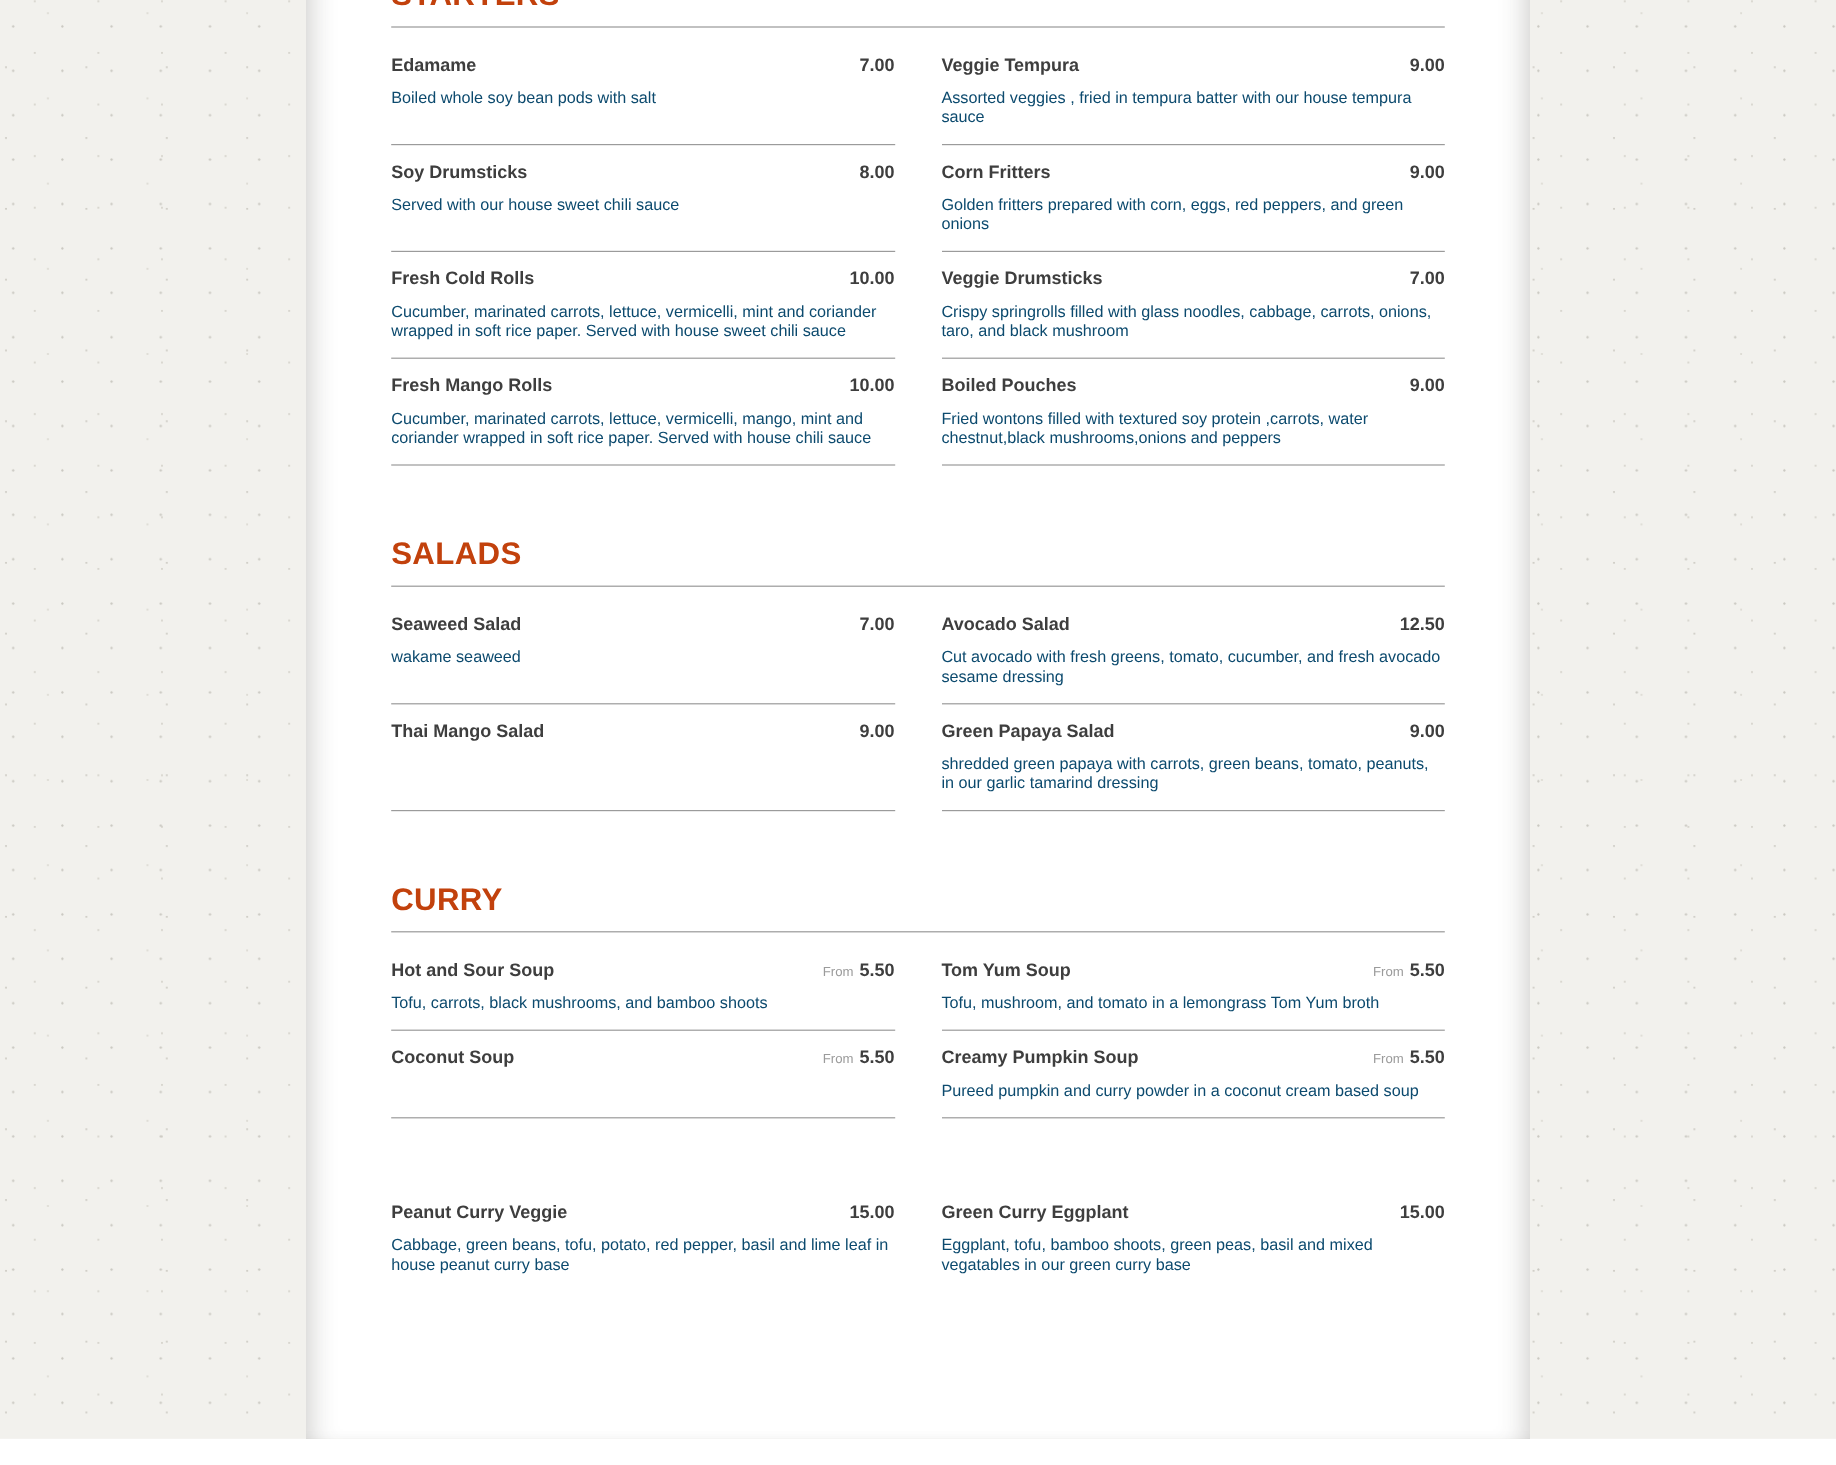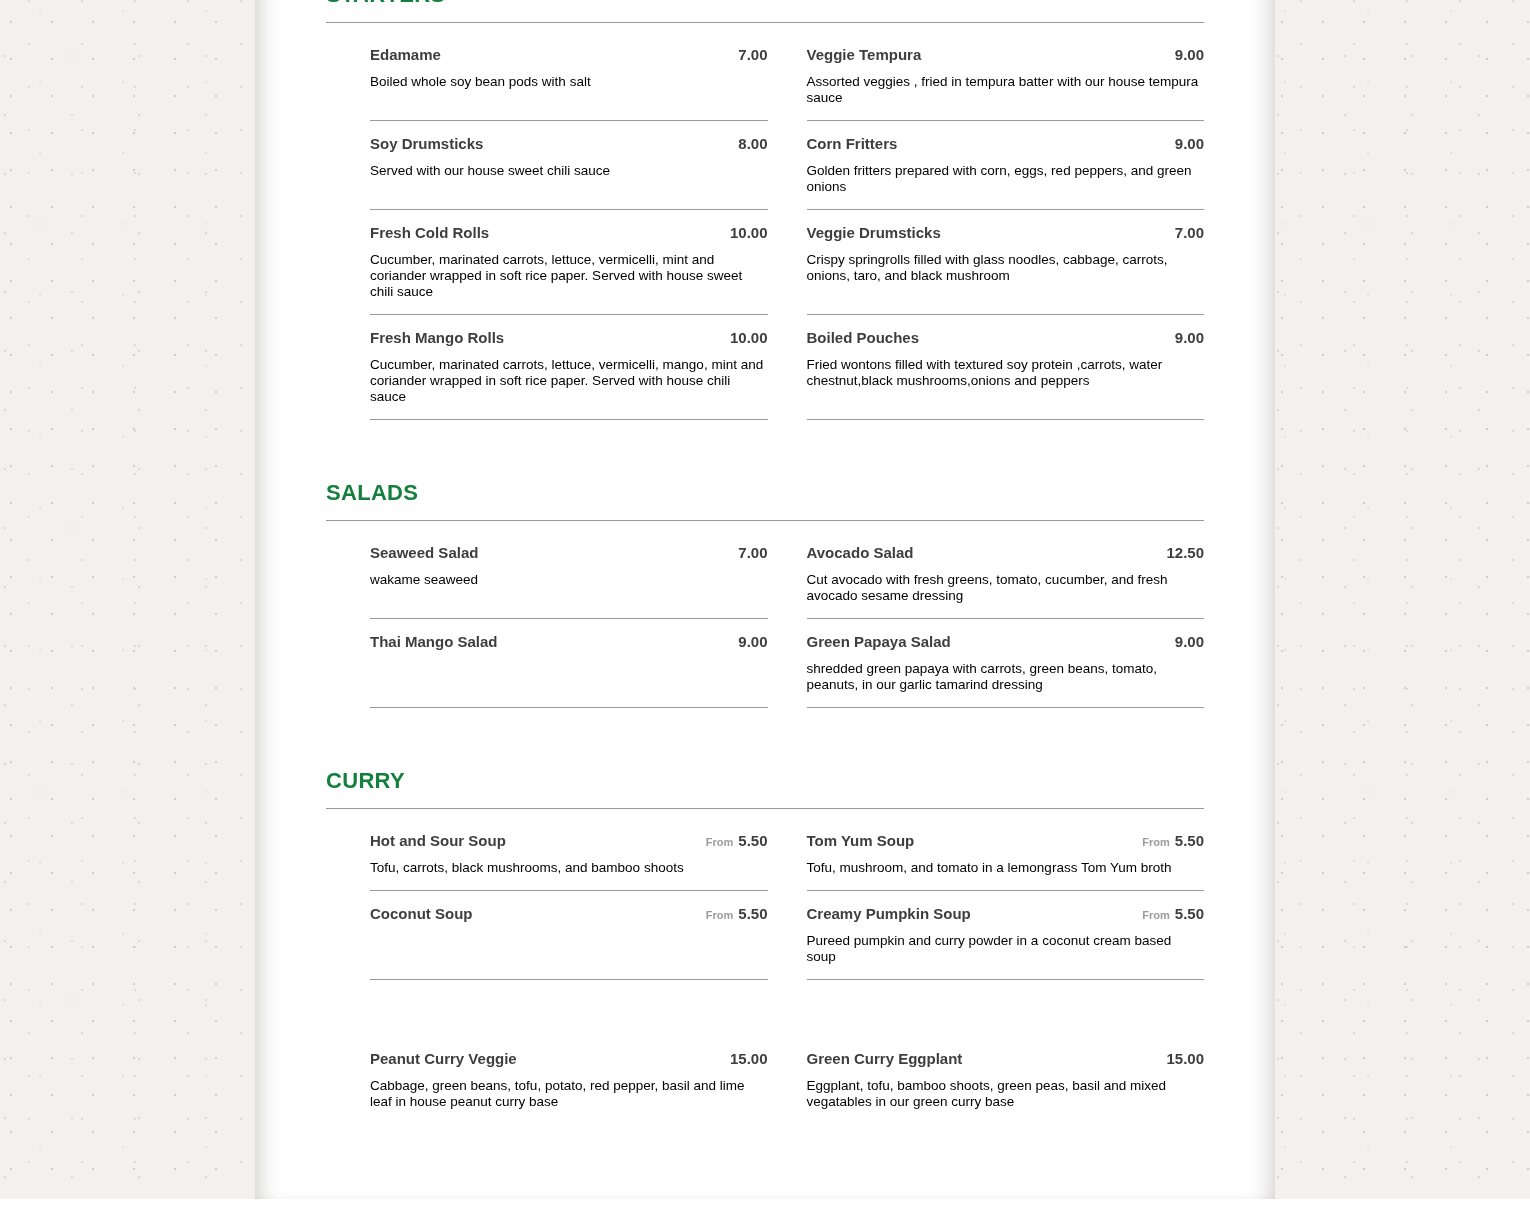--- a/index.html
+++ b/index.html
@@ -29,63 +29,62 @@
     padding: 0 71px 60px 71px;
     background: #ffffff;
     box-shadow:
       inset 20px 0 24px -18px rgba(60, 58, 52, 0.28),
       inset -20px 0 24px -18px rgba(60, 58, 52, 0.28);
   }
   .menu-section { margin-top: 56px; }
   .menu-section:first-child { margin-top: -22px; }
   .section-title {
     margin: 0;
-    font-size: 22px;
+    font-size: 26px;
     line-height: 34px;
     font-weight: 700;
-    color: #15803d;
+    color: #c2410c;
     letter-spacing: 0.3px;
     padding-bottom: 10px;
     border-bottom: 1px solid #999999;
   }
   .items {
     margin-top: 9px;
     display: grid;
     grid-template-columns: 1fr 1fr;
     column-gap: 39px;
     row-gap: 0;
-    margin-left: 44px;
   }
   .menu-item {
     display: flex;
     flex-direction: column;
     padding-top: 12px;
   }
   .item-head {
     display: flex;
     justify-content: space-between;
     align-items: baseline;
     font-size: 15px;
     line-height: 21px;
     font-weight: 700;
     color: #3e3e3e;
   }
   .item-name { padding-right: 12px; }
   .item-price { white-space: nowrap; }
   .item-price .from {
     font-size: 11px;
-    font-weight: 700;
+    font-weight: 400;
     color: #9b9b9b;
     margin-right: 5px;
   }
   .item-desc {
     margin: 7px 0 0 0;
     font-size: 13.5px;
     line-height: 16px;
-    color: #000000;
+    color: #0c4a6e;
   }
   .item-desc:empty { display: none; }
   .item-rule {
     margin-top: auto;
     padding-top: 14px;
     border-bottom: 1px solid #9b9b9b;
   }
 </style>
 </head>
 <body>

